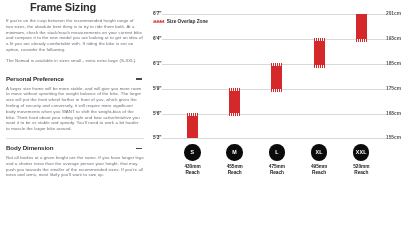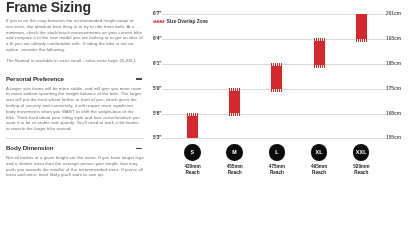--- a/index.html
+++ b/index.html
@@ -2,21 +2,21 @@
 <html><head>
 <meta charset="utf-8">
 <style>
   * { box-sizing: border-box; margin:0; padding:0; }
   html,body { width:416px; height:180px; background:#ffffff; overflow:hidden; }
   body { font-family:"Liberation Sans", sans-serif; color:#444; -webkit-font-smoothing:antialiased; }
   .wrap { position:relative; width:416px; height:180px; background:#fff; }
 
   
   .left { position:absolute; left:6px; top:1px; width:138px; }
-  .sec-title { font-size:14px; font-weight:700; color:#2d2d2d; letter-spacing:-0.2px; line-height:13px; }
+  .sec-title { font-size:11px; font-weight:700; color:#2d2d2d; letter-spacing:-0.2px; line-height:13px;margin-left:24px; }
   .body-copy { font-size:4.35px; line-height:5.8px; color:#6f6f78; margin-top:4px; letter-spacing:0.045px; word-spacing:0.18px; }
   .rule { height:1px; background:#dedede; margin:6px 0 5px 0; }
   .spacer { height:10.5px; }
   .ln { display:block; white-space:nowrap; }
   .gap { margin-top:5.5px; }
   .head-row { display:flex; align-items:center; justify-content:space-between; }
   .minus { display:inline-block; width:5.2px; height:1.7px; background:#4a4a4a; margin-right:2.5px; position:relative; top:1px; }
   .sub-title { font-size:6.2px; font-weight:700; color:#2d2d2d; letter-spacing:-0.1px; line-height:7px; }
 
   

